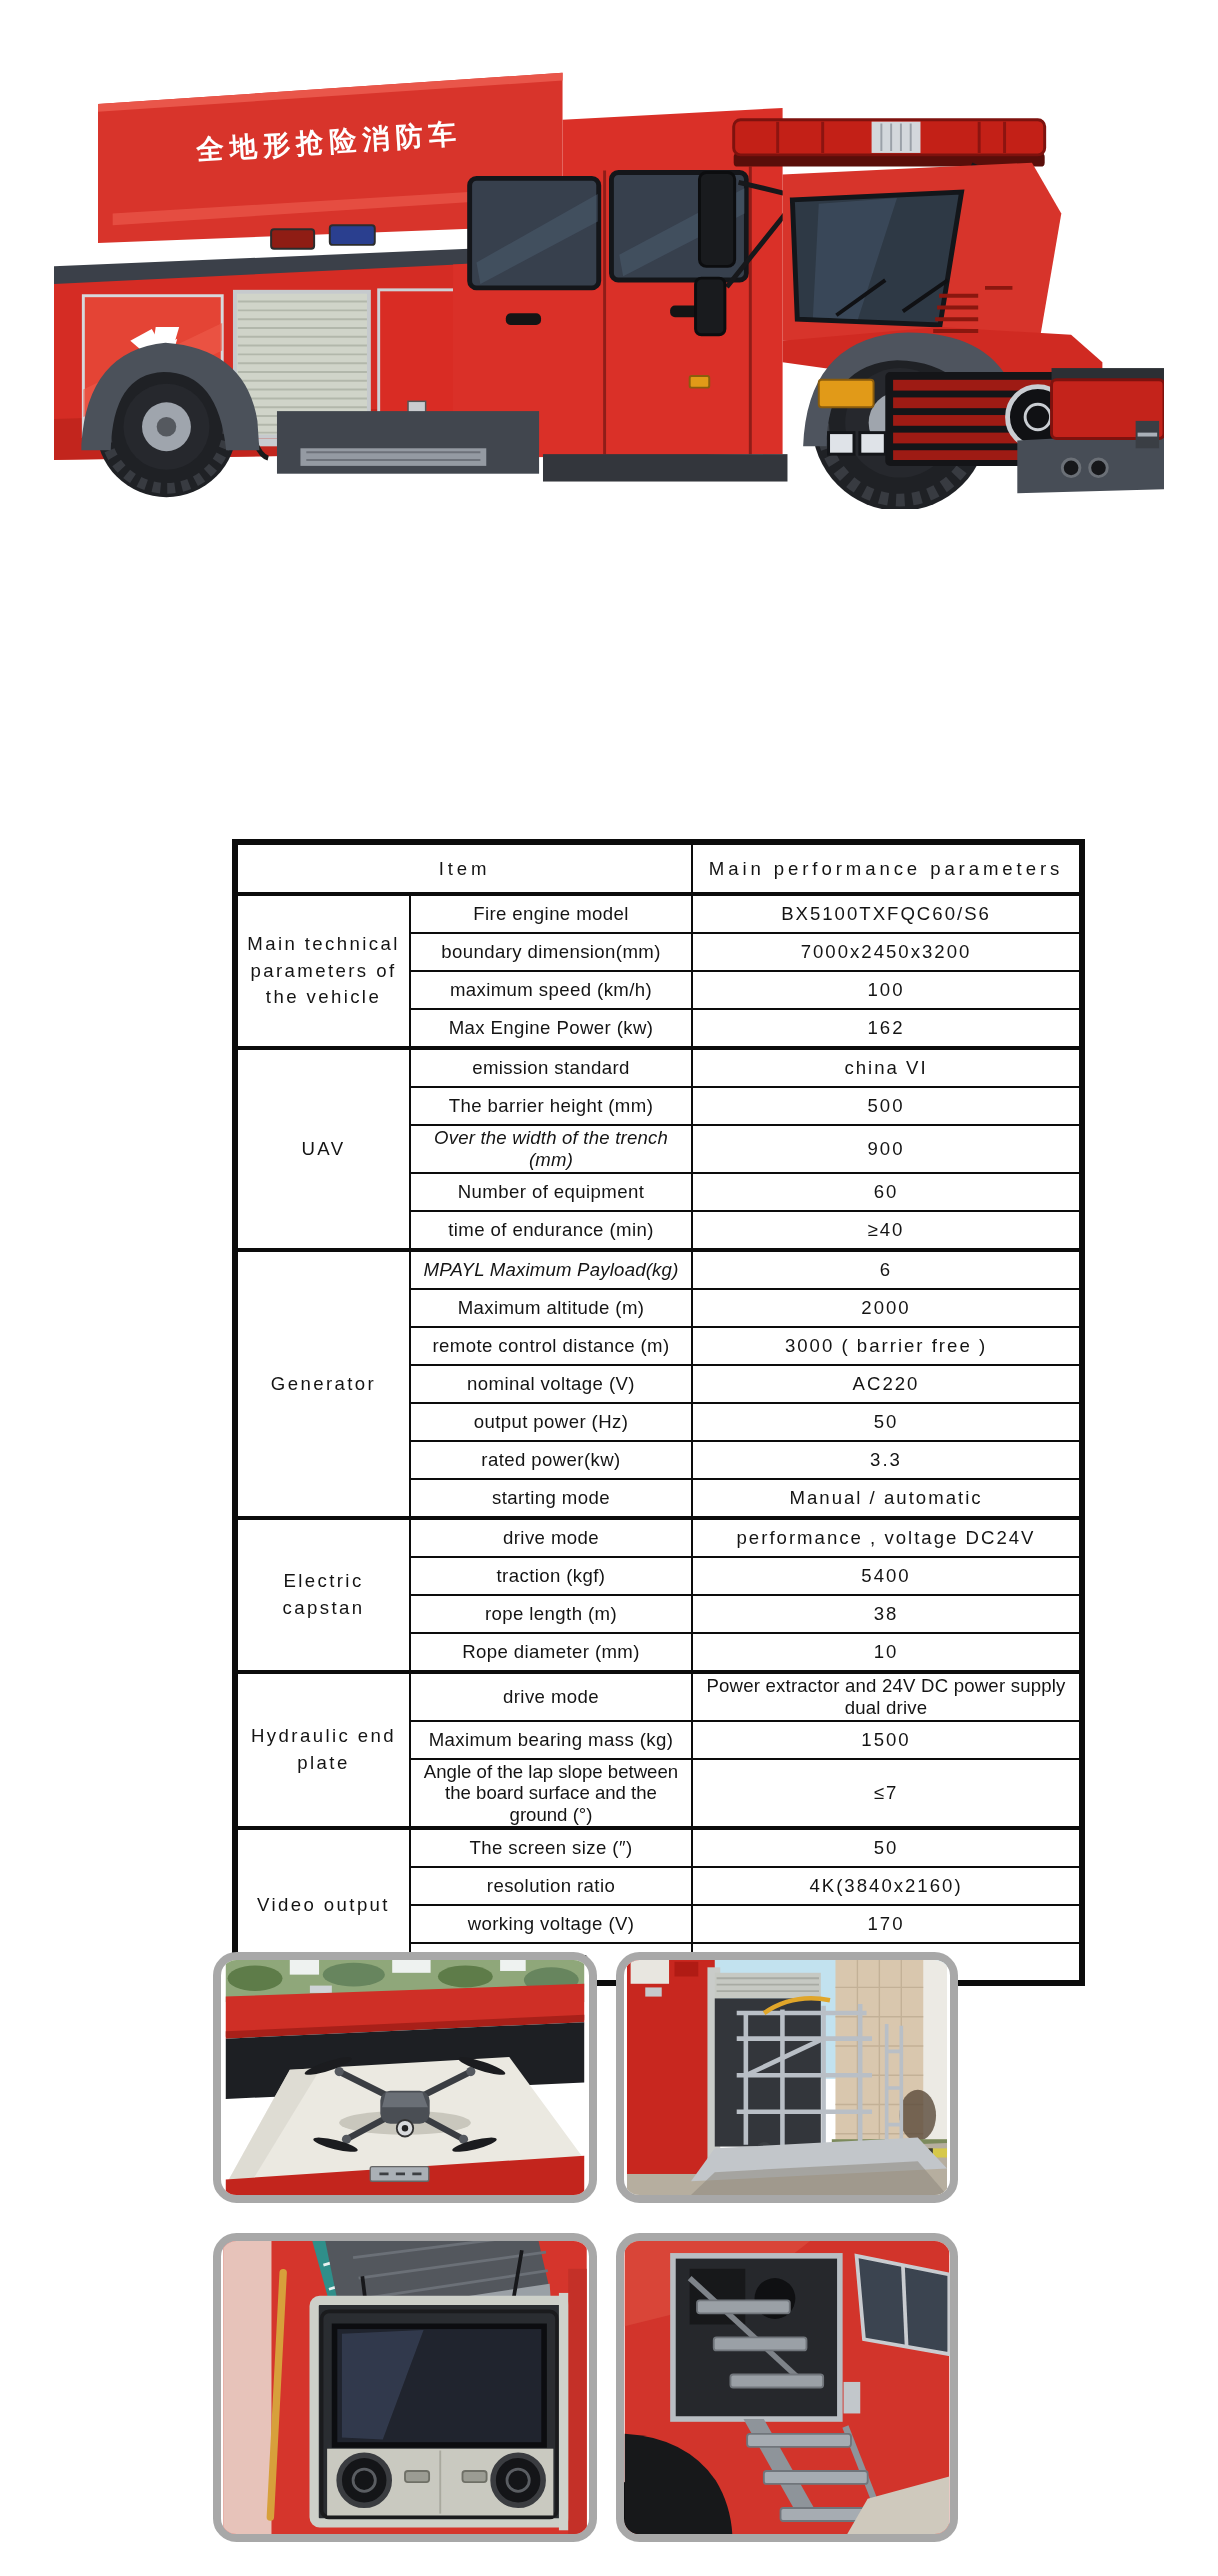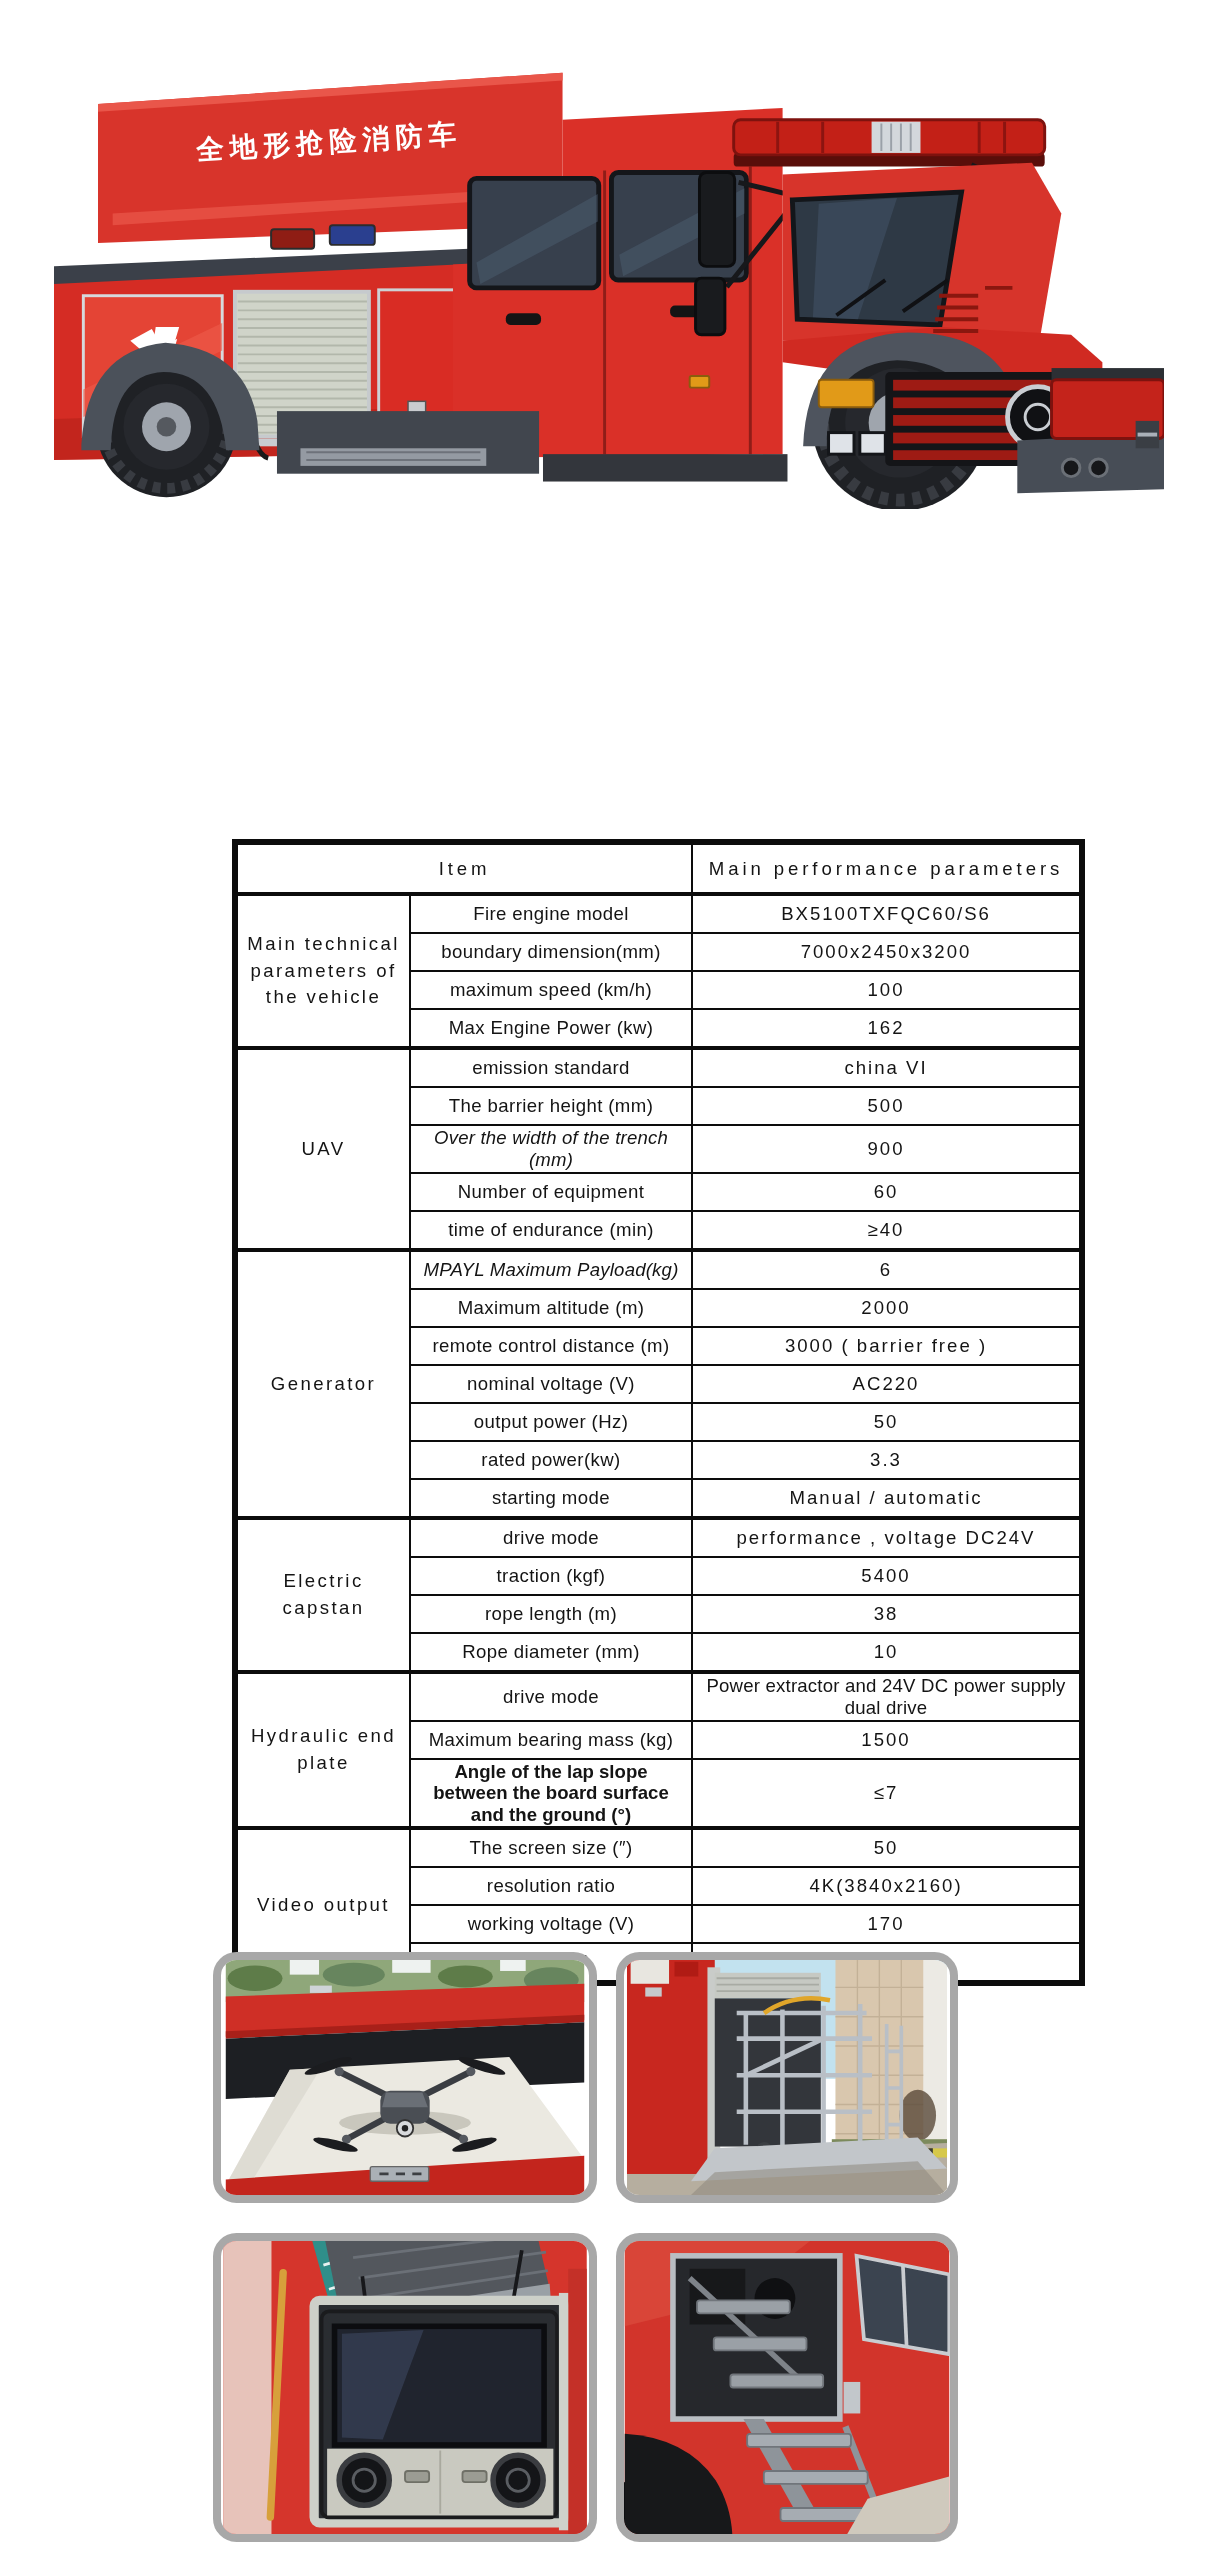--- a/index.html
+++ b/index.html
@@ -20,21 +20,21 @@
     border:2.9px solid #0c0c0c;text-align:center;vertical-align:middle;
     padding:1px 3.9px;height:34px;font-size:18.6px;color:#141414;overflow:hidden;
   }
   tr.head td{height:45px;font-size:18.6px;letter-spacing:3.9px;}
   td.group{font-size:17.6px;letter-spacing:2.4px;line-height:1.45;padding:2px 7.8px;}
   td.item{font-size:18.6px;letter-spacing:0.4px;}
   td.val{font-size:17.6px;letter-spacing:2px;}
   tr.gtop td{border-top:4.9px solid #0c0c0c;}
   td.cond{font-size:15.7px;letter-spacing:0.2px;font-style:italic;}
   td.vcond{font-size:14.7px;letter-spacing:0.2px;}
-  td.xs{font-size:10.8px;letter-spacing:0;line-height:1.15;padding:1px 2px;font-weight:bold;}
+  td.xs{font-size:10.8px;letter-spacing:0;line-height:1.15;padding:1px 2px;}
 
   .photo{
     position:absolute;box-sizing:border-box;border:8.8px solid #a8a8a8;
     border-radius:23.5px;overflow:hidden;background:#fff;
   }
   .photo svg{display:block;width:100%;height:100%;}
   #photo1{left:213px;top:1952px;width:384px;height:251px;}
   #photo2{left:616px;top:1952px;width:342px;height:251px;}
   #photo3{left:213px;top:2233px;width:384px;height:309px;}
   #photo4{left:616px;top:2233px;width:342px;height:309px;}

